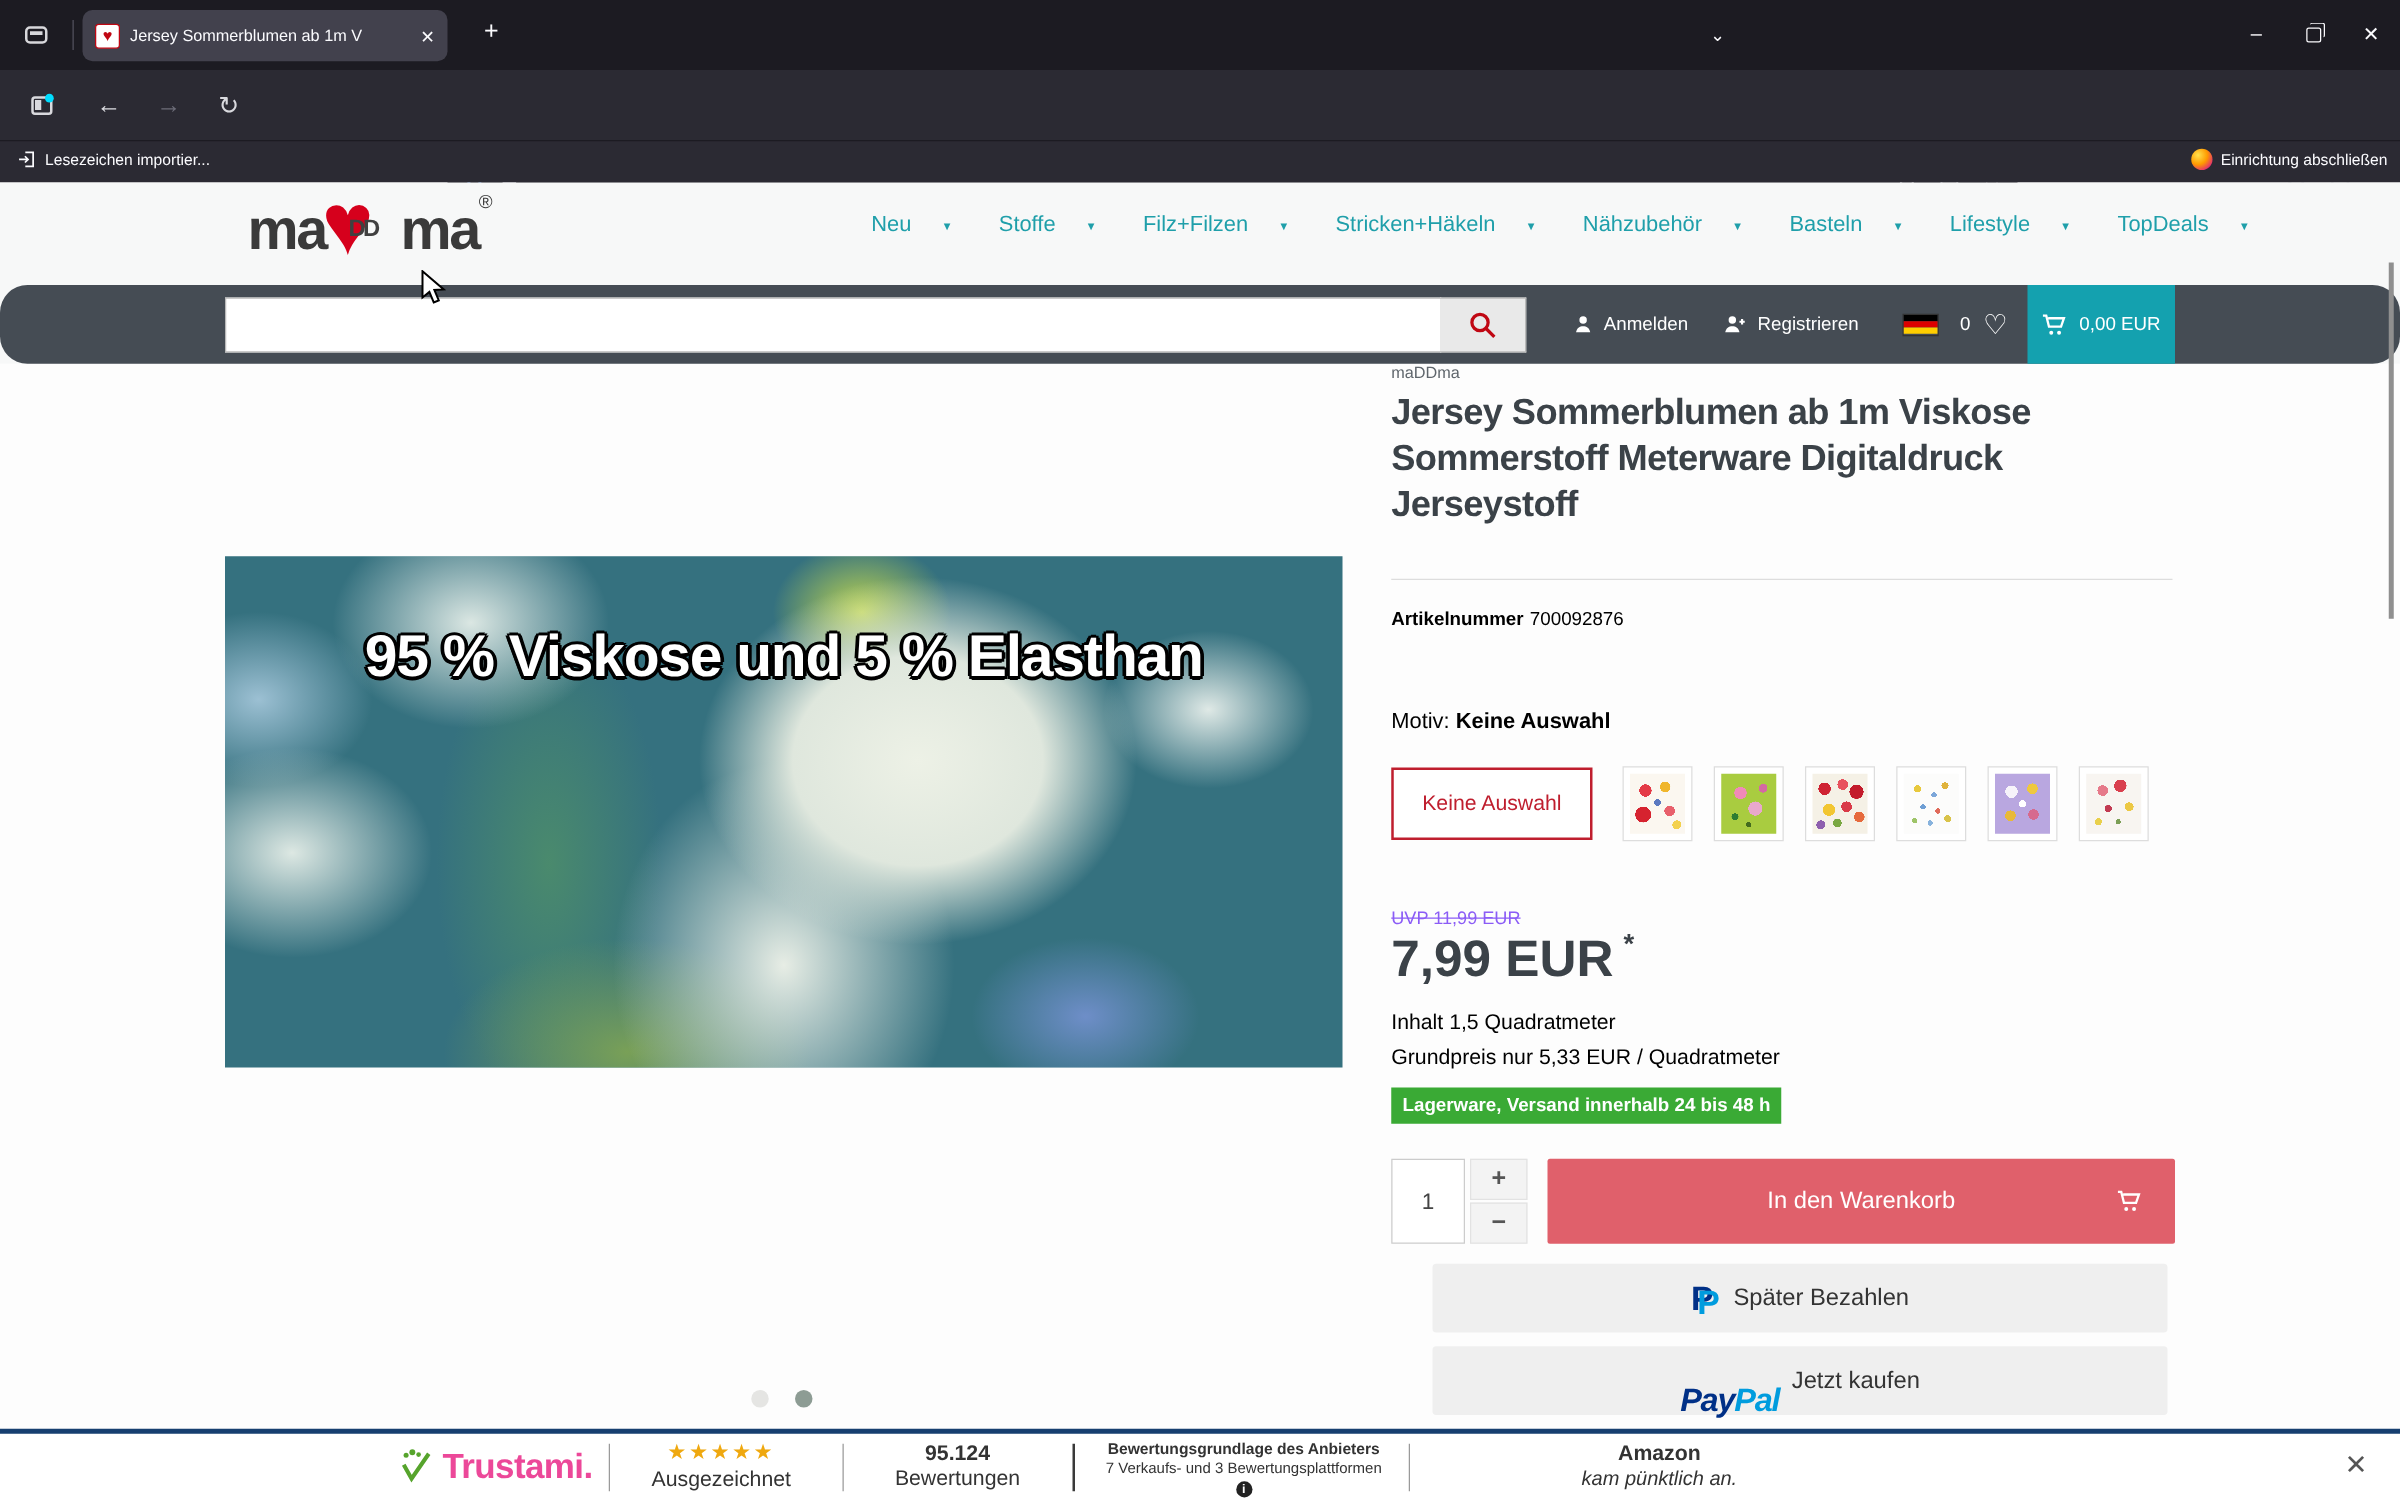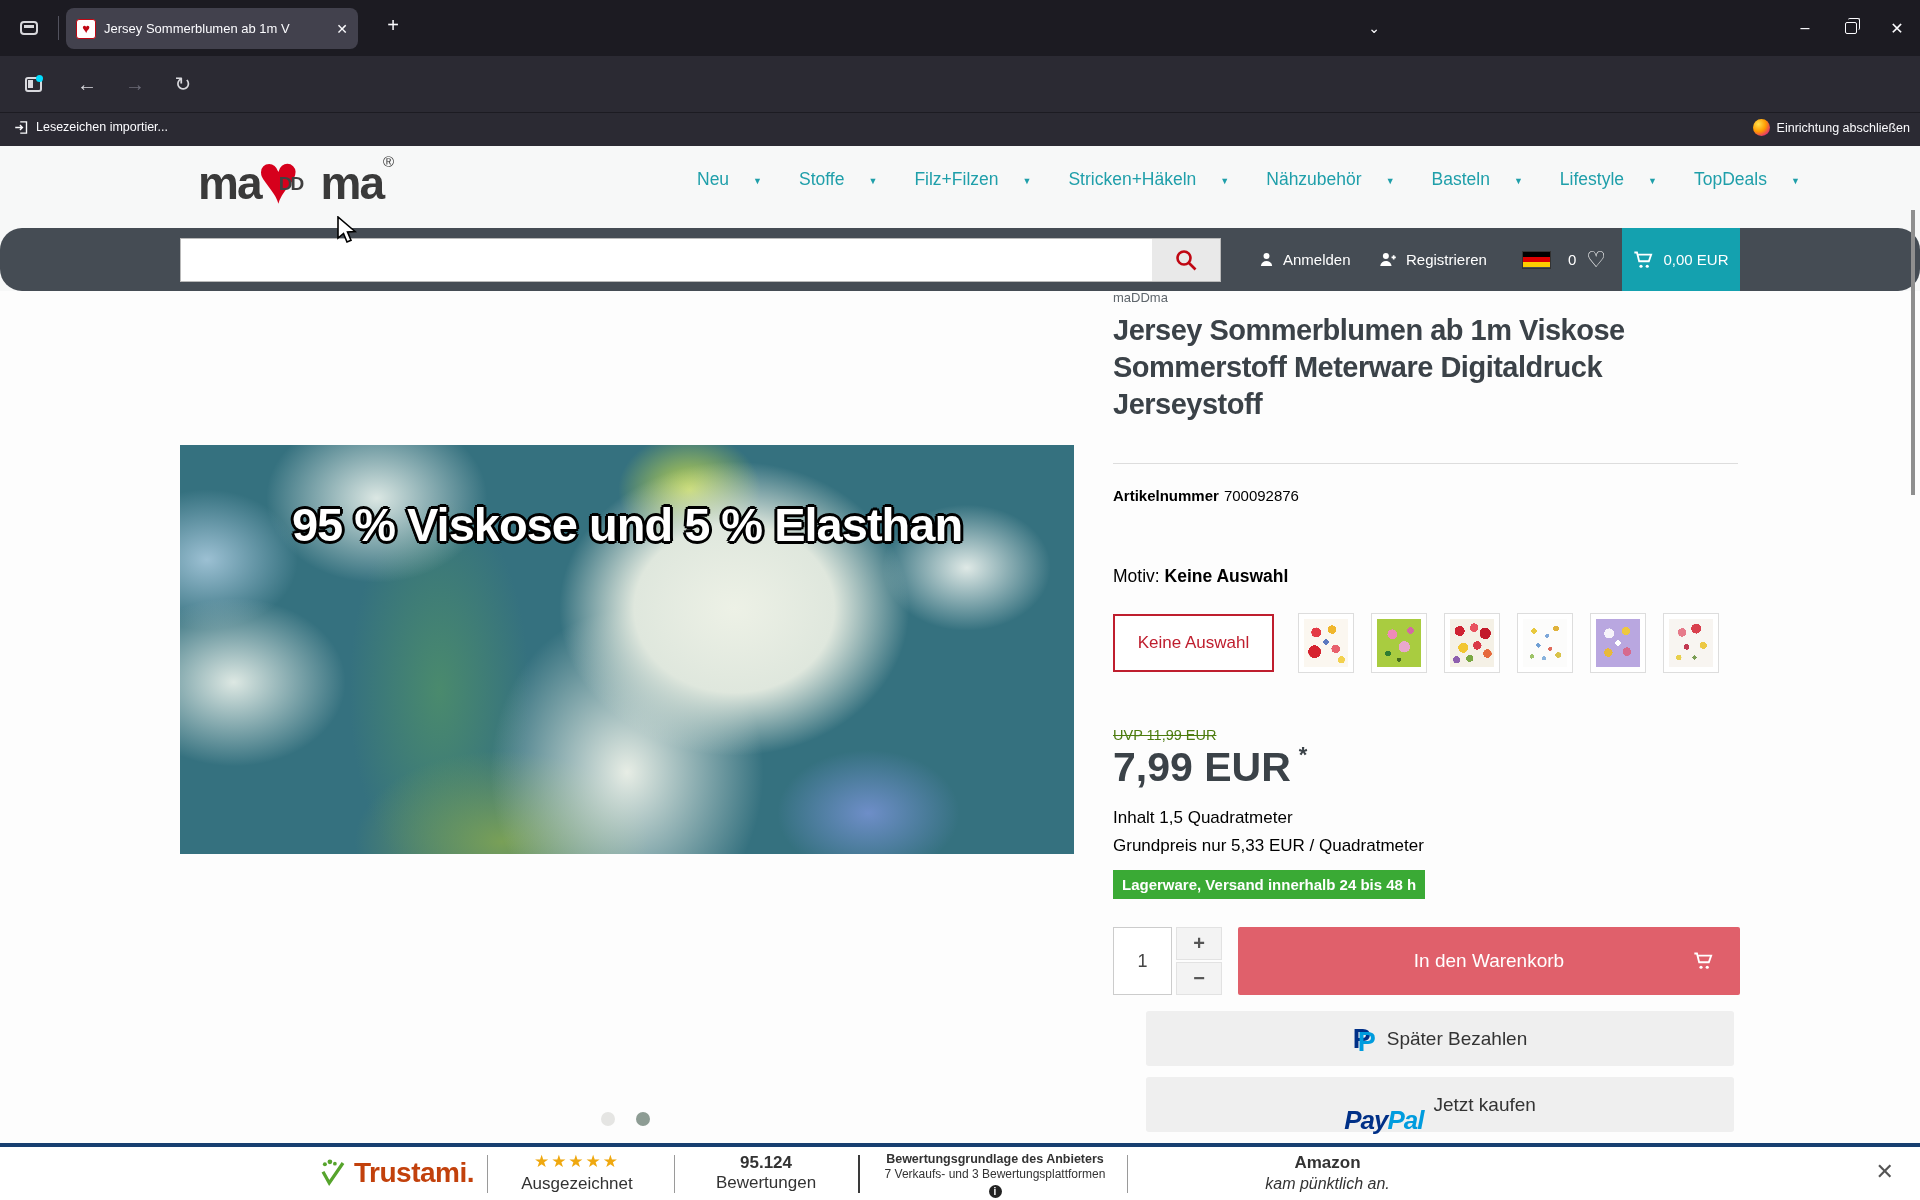--- a/index.html
+++ b/index.html
@@ -28,21 +28,21 @@
   .sidebar-glyph { width:17px; height:15px; border:2px solid #d9d9de; border-radius:3px; position:relative; }
   .sidebar-glyph::before { content:""; position:absolute; left:1.5px; top:1.5px; width:5px; height:8px; background:#d9d9de; }
   .blue-dot { position:absolute; right:-3px; top:-4px; width:7px; height:7px; border-radius:50%; background:#00ddff; }
   .urlbar { position:absolute; left:358px; top:64px; width:1256px; height:40px; background:#1d1c24; border-radius:8px; display:flex; align-items:center; padding:0 12px; gap:10px; }
   .url-text { font-size:15px; color:#a9a9b1; white-space:nowrap; }
   .url-text b { color:#fbfbfe; font-weight:normal; }
   .url-actions { margin-left:auto; display:flex; gap:16px; align-items:center; }
   .right-icons { position:absolute; right:8px; top:64px; display:flex; gap:14px; align-items:center; height:40px; }
 
   .bookmarksbar { position:absolute; top:112px; left:0; width:1920px; height:34px; background:#2b2a33; border-top:1px solid #1c1b22; color:#fbfbfe; font-size:12.5px; }
-  .bm-left { position:absolute; left:14px; top:7px; display:flex; gap:7px; }
+  .bm-left { position:absolute; left:14px; top:7px; display:flex; align-items:center; gap:7px; }
   .bm-right { position:absolute; right:10px; top:6px; display:flex; align-items:center; gap:7px; }
   .fx-logo { width:17px; height:17px; border-radius:50%; background:radial-gradient(circle at 32% 30%, #ffe14d 0%, #ff9a00 45%, #e3306e 78%, #7542e5 100%); }
 
   
   .page { position:absolute; top:146px; left:0; width:1920px; height:1054px; background:#f7f8f8; }
   .main-bg { position:absolute; top:291px; left:0; width:1920px; height:852px; background:#fdfdfd; }
 
   .logo { position:absolute; left:198px; top:152px; display:flex; align-items:flex-start; color:#3a3a3a; }
   .logo .lg-txt { font-size:46px; font-weight:bold; letter-spacing:-2px; line-height:62px; }
   .logo .lg-heart { position:relative; width:58px; height:62px; margin:0 1px; }
@@ -92,21 +92,21 @@
   .vnone { width:161px; height:58px; background:#fff; border:2px solid #bf1e2e; color:#bf1e2e; font-size:17px; display:flex; align-items:center; justify-content:center; margin-right:24px; }
   .thumb { width:56px; height:60px; background:#fff; border:1px solid #ddd; padding:5px; margin-right:17px; }
   .thumb .ti { width:100%; height:100%; }
   .t1 .ti { background:#fbf7f0; background-image:radial-gradient(circle 7px at 28% 28%, #e43b47 70%, transparent 71%), radial-gradient(circle 9px at 24% 68%, #d6232f 70%, transparent 71%), radial-gradient(circle 6px at 64% 22%, #f0b62c 70%, transparent 71%), radial-gradient(circle 6px at 72% 62%, #e8606c 70%, transparent 71%), radial-gradient(circle 4px at 50% 48%, #5b79c0 70%, transparent 71%), radial-gradient(circle 5px at 85% 85%, #f3d14e 70%, transparent 71%); }
   .t2 .ti { background:#a9cc40; background-image:radial-gradient(circle 7px at 35% 32%, #f08ab8 70%, transparent 71%), radial-gradient(circle 8px at 62% 58%, #e9a8cc 70%, transparent 71%), radial-gradient(circle 4px at 25% 72%, #2e7d32 70%, transparent 71%), radial-gradient(circle 5px at 76% 24%, #d46aa2 70%, transparent 71%), radial-gradient(circle 3px at 50% 85%, #446b1e 70%, transparent 71%); }
   .t3 .ti { background:#f5f1e6; background-image:radial-gradient(circle 7px at 22% 25%, #cf2333 70%, transparent 71%), radial-gradient(circle 6px at 55% 18%, #e8525e 70%, transparent 71%), radial-gradient(circle 8px at 80% 30%, #c31b2b 70%, transparent 71%), radial-gradient(circle 7px at 30% 60%, #f2c631 70%, transparent 71%), radial-gradient(circle 6px at 62% 55%, #d93a48 70%, transparent 71%), radial-gradient(circle 6px at 85% 72%, #e66a3c 70%, transparent 71%), radial-gradient(circle 5px at 45% 82%, #7aa842 70%, transparent 71%), radial-gradient(circle 5px at 15% 85%, #8e5fae 70%, transparent 71%); }
   .t4 .ti { background:#fcfcfb; background-image:radial-gradient(circle 4px at 25% 25%, #e8c93e 70%, transparent 71%), radial-gradient(circle 3px at 55% 35%, #7da7d9 70%, transparent 71%), radial-gradient(circle 4px at 75% 20%, #e0b33c 70%, transparent 71%), radial-gradient(circle 3px at 35% 55%, #6f9fd4 70%, transparent 71%), radial-gradient(circle 3px at 62% 62%, #e06a5a 70%, transparent 71%), radial-gradient(circle 4px at 80% 75%, #d9c34a 70%, transparent 71%), radial-gradient(circle 3px at 20% 78%, #9ec468 70%, transparent 71%), radial-gradient(circle 3px at 48% 82%, #88b3dd 70%, transparent 71%); }
   .t5 .ti { background:#b9a7e0; background-image:radial-gradient(circle 7px at 30% 30%, #f6f3fa 70%, transparent 71%), radial-gradient(circle 6px at 68% 25%, #eec83f 70%, transparent 71%), radial-gradient(circle 6px at 28% 70%, #e8b93a 70%, transparent 71%), radial-gradient(circle 6px at 70% 68%, #d66a8e 70%, transparent 71%), radial-gradient(circle 4px at 50% 50%, #fff 70%, transparent 71%); }
   .t6 .ti { background:#f8f5f1; background-image:radial-gradient(circle 6px at 30% 28%, #e67a8a 70%, transparent 71%), radial-gradient(circle 7px at 62% 20%, #d9404e 70%, transparent 71%), radial-gradient(circle 5px at 78% 55%, #ecc844 70%, transparent 71%), radial-gradient(circle 4px at 40% 58%, #c23a52 70%, transparent 71%), radial-gradient(circle 4px at 22% 80%, #e9d04c 70%, transparent 71%), radial-gradient(circle 3px at 58% 80%, #7b9e55 70%, transparent 71%); }
 
-  .uvp { position:absolute; top:727px; left:1113px; font-size:14.5px; color:#4d7c0f; text-decoration:line-through; }
+  .uvp { position:absolute; top:727px; left:1113px; font-size:14.5px; color:#8b5cf6; text-decoration:line-through; }
   .price { position:absolute; top:744px; left:1113px; font-size:41px; font-weight:bold; color:#3b4248; }
   .price sup { font-size:22px; position:relative; top:-4px; left:8px; font-weight:bold; }
   .inhalt { position:absolute; top:808px; left:1113px; font-size:17px; }
   .grundpreis { position:absolute; top:836px; left:1113px; font-size:17px; }
   .badge { position:absolute; top:870px; left:1113px; background:#3aaa35; color:#fff; font-size:15px; font-weight:bold; padding:6px 9px; }
 
   .cartrow { position:absolute; top:927px; left:1113px; width:627px; height:68px; }
   .qty { position:absolute; left:0; top:0; width:59px; height:68px; border:1px solid #ccc; background:#fff; text-align:center; font-size:18px; color:#444; font-family:"Liberation Sans",sans-serif; }
   .steppers { position:absolute; left:63px; top:0; width:46px; height:68px; display:flex; flex-direction:column; gap:2px; }
   .stepbtn { flex:1; background:#f3f3f3; border:1px solid #e2e2e2; color:#555; font-size:20px; font-weight:bold; display:flex; align-items:center; justify-content:center; }
@@ -120,21 +120,21 @@
   .pp-mark i { position:absolute; font-style:normal; font-weight:bold; font-size:27px; line-height:30px; }
   .pp-mark .pback { left:0; top:0; color:#003087; }
   .pp-mark .pfront { left:5px; top:3px; color:#009cde; }
   .pp-word { font-weight:bold; font-style:italic; font-size:26px; letter-spacing:-1px;margin-top:32px; }
   .pp-word .w1 { color:#003087; } .pp-word .w2 { color:#009cde; }
 
   
   .trustbar { position:absolute; left:0; top:1143px; width:1920px; height:57px; background:#fff; border-top:4px solid #173f70; }
   .tb-cell { position:absolute; text-align:center; color:#333; }
   .t-logo { left:318px; top:10px; display:flex; align-items:center; gap:6px; }
-  .t-logo .t-word { font-size:28px; font-weight:bold; color:#c2410c; letter-spacing:-0.5px; }
+  .t-logo .t-word { font-size:28px; font-weight:bold; color:#ec4899; letter-spacing:-0.5px; }
   .t-div { position:absolute; top:8px; width:1px; height:38px; background:#9a9a9a; }
   .t-div.dark { width:2px; background:#3a3a3a; }
   .t-stars { left:512px; top:4px; width:130px; }
   .t-stars .stars { color:#efa80f; font-size:17px; letter-spacing:2px; }
   .t-stars .lbl { font-size:17px; margin-top:2px; }
   .t-count { left:700px; top:6px; width:132px; font-size:17px; }
   .t-count b { display:block; }
   .t-basis { left:870px; top:5px; width:250px; }
   .t-basis .b1 { font-size:12.5px; font-weight:bold; }
   .t-basis .b2 { font-size:12px; margin-top:1px; }

